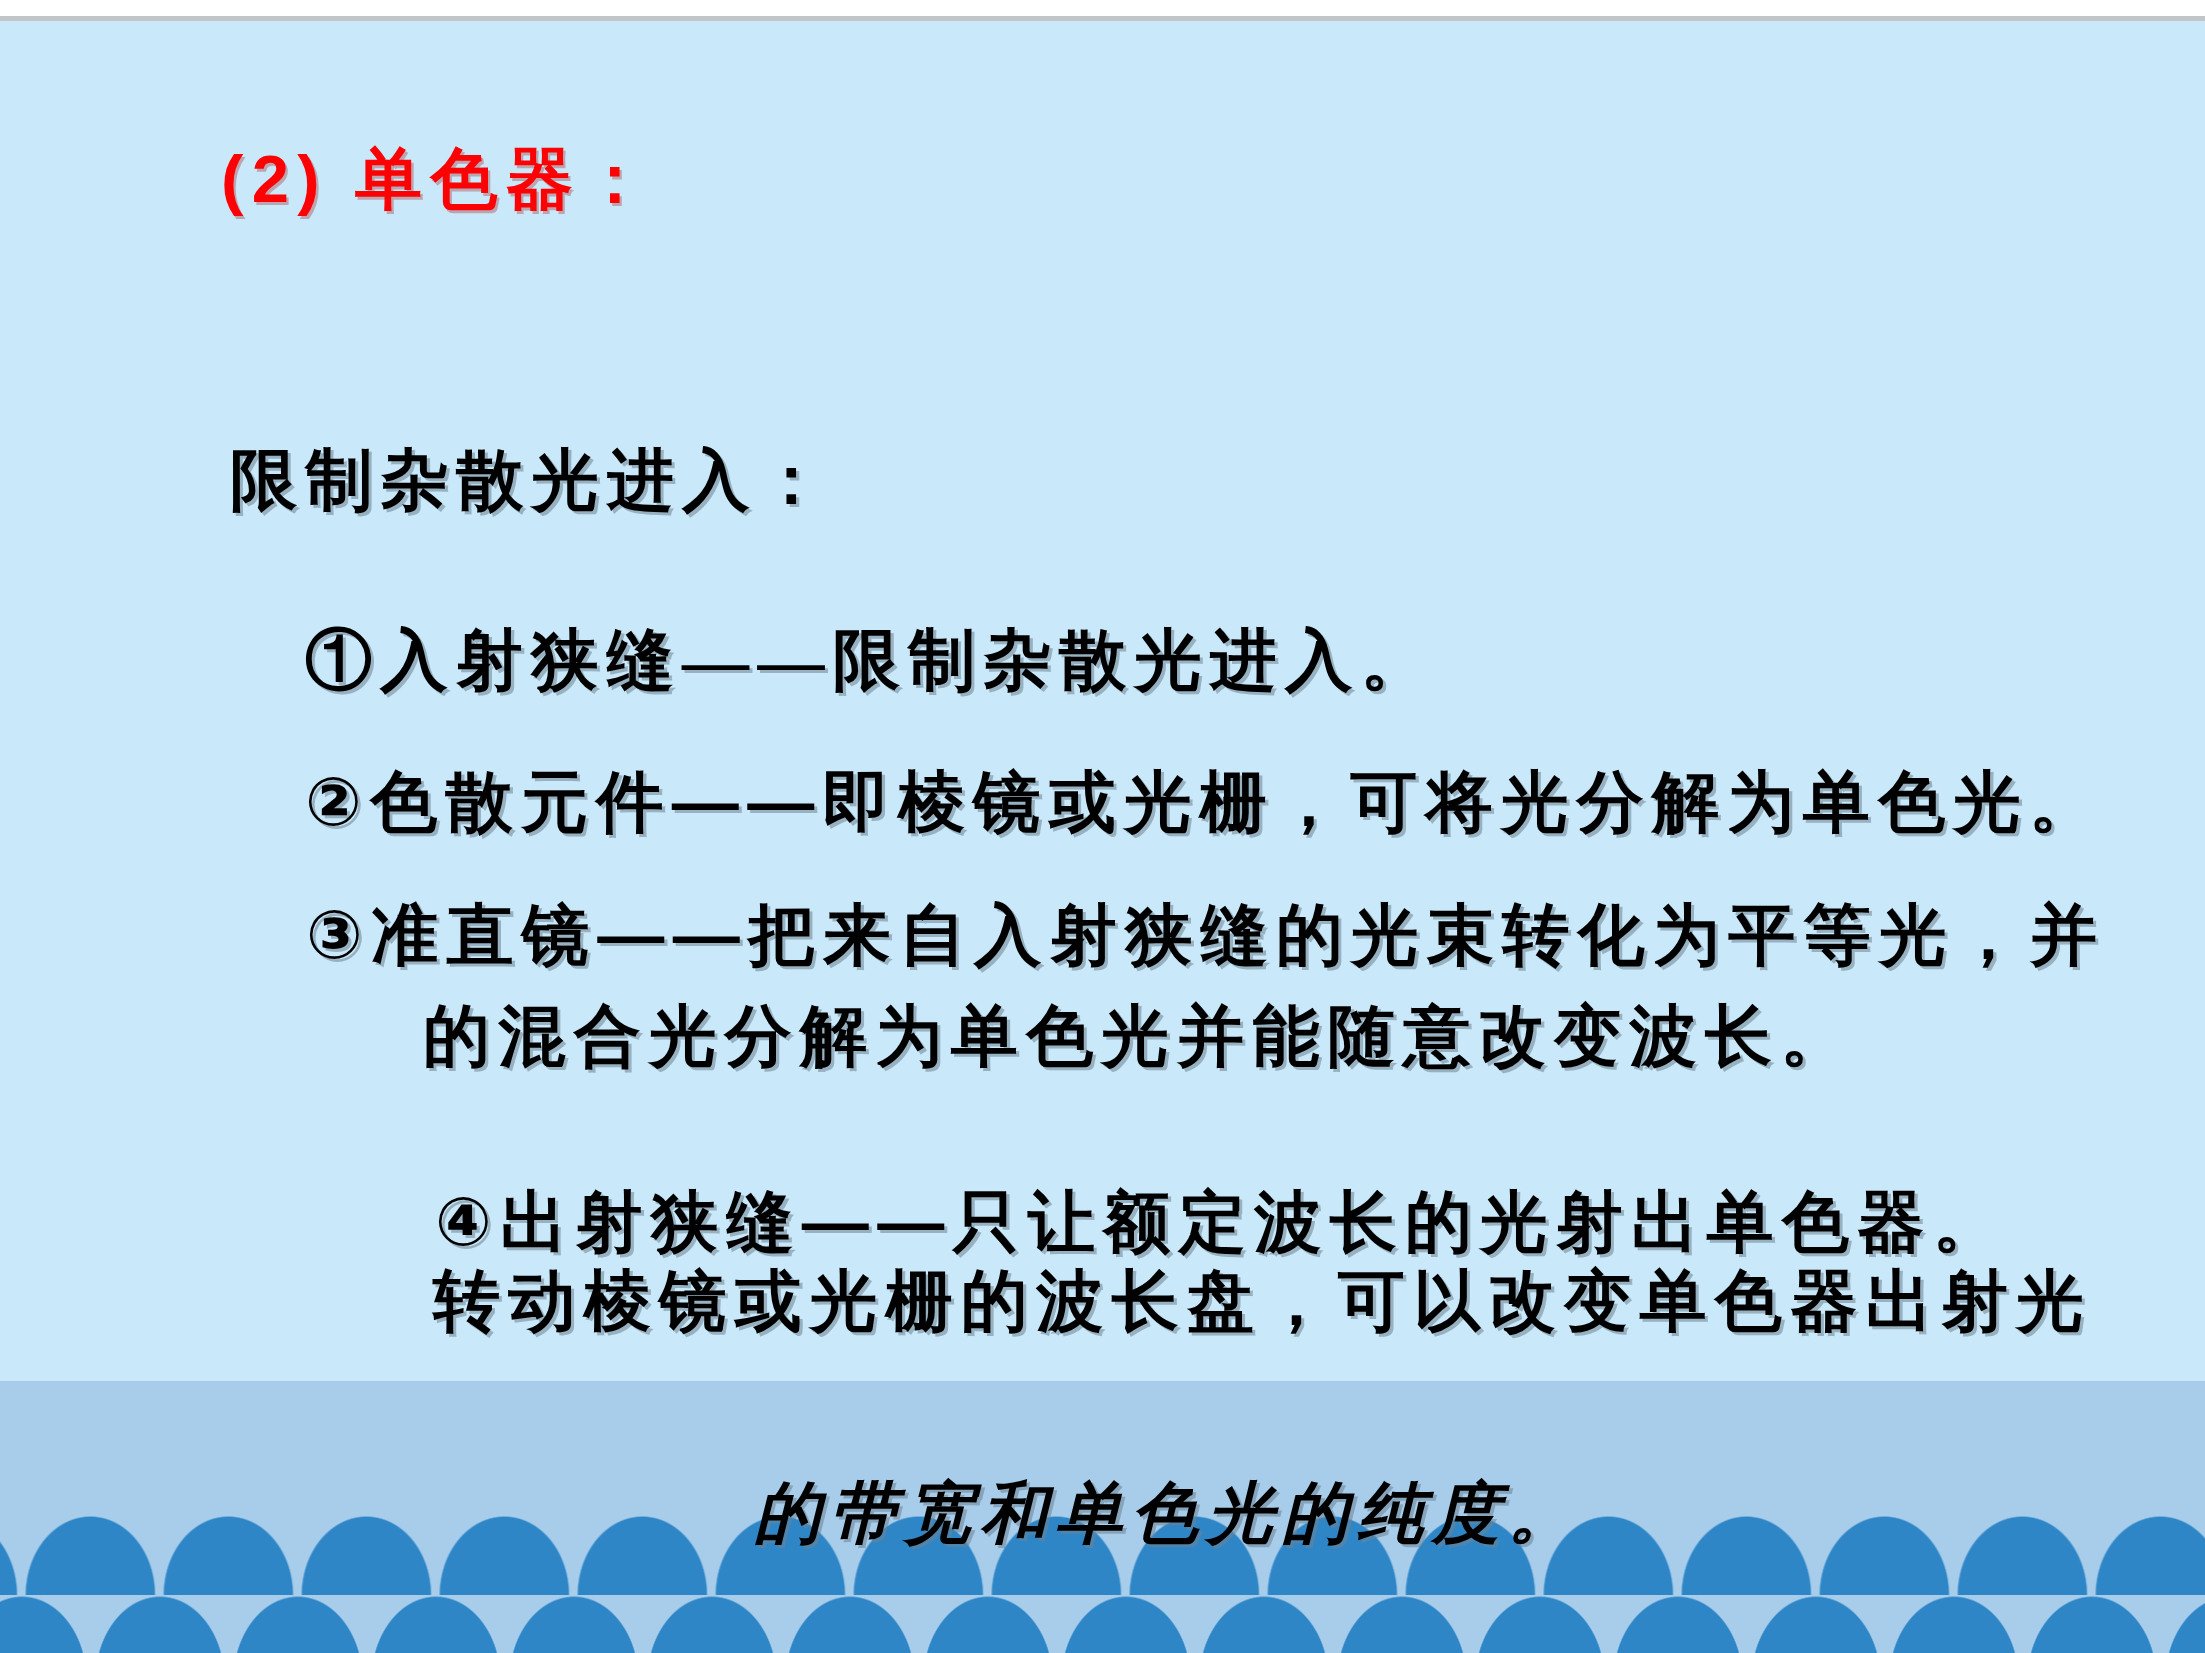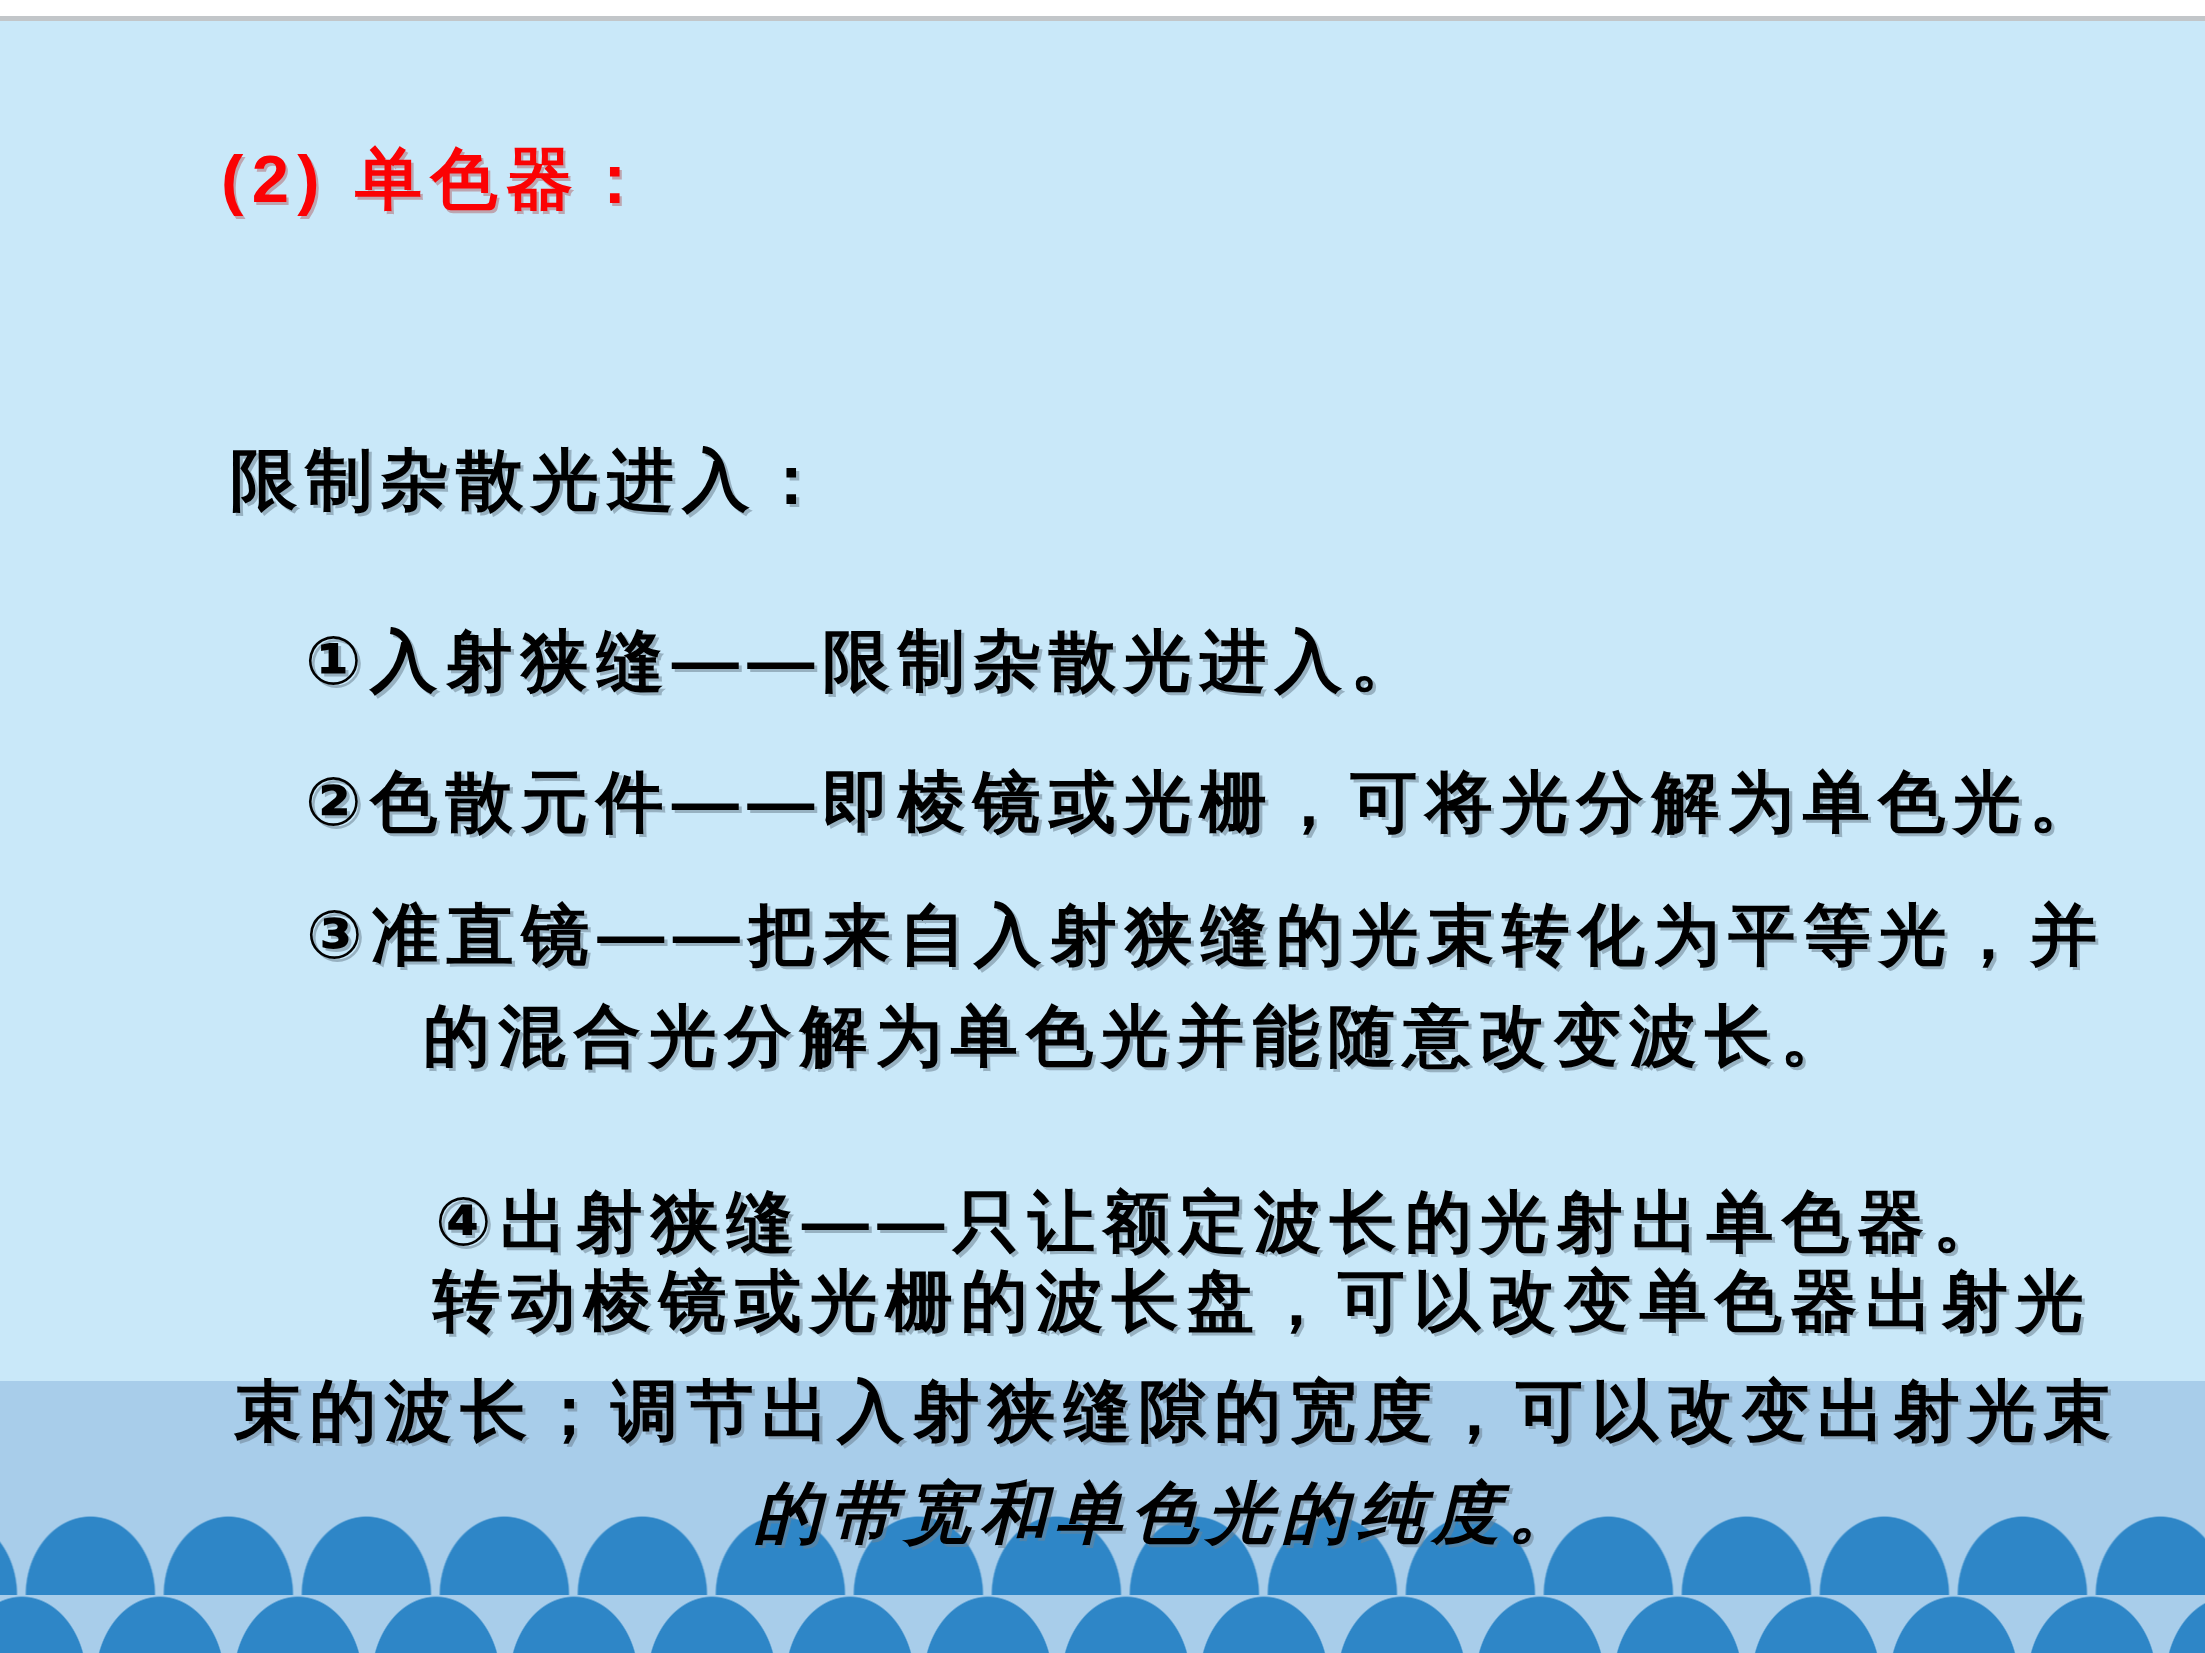--- a/index.html
+++ b/index.html
@@ -56,21 +56,21 @@
     z-index:2;
   }
   .heading{
     left:221px;top:129px;
     color:var(--heading);
     text-shadow:2.3px 3.1px 0 rgba(165,40,40,0.35);
   }
   .body-1{left:230px;top:245px;}
   .body-2{left:230px;top:338px;}
   .body-3{left:230px;top:430px;}
-  .item-1{left:305px;top:611px;}
+  .item-1{left:305px;top:611px;font-family:Liberation Serif, serif;}
   .item-2{left:305px;top:752px;}
   .item-3a{left:306px;top:885px;}
   .item-3b{left:423px;top:986px;}
   .item-4{left:435px;top:1172px;}
   .close-1{left:433px;top:1251px;}
   .close-2{left:234px;top:1361px;}
   .close-3{left:754px;top:1463px;font-style:italic;}
 </style>
 </head>
 <body>
@@ -85,16 +85,15 @@
 
   <div class="txt body-3">限制杂散光进入：</div>
 
   <div class="txt item-1">①入射狭缝——限制杂散光进入。</div>
   <div class="txt item-3a">③准直镜——把来自入射狭缝的光束转化为平等光，并</div>
   <div class="txt item-2">②色散元件——即棱镜或光栅，可将光分解为单色光。</div>
   <div class="txt item-3b">的混合光分解为单色光并能随意改变波长。</div>
   <div class="txt item-4">④出射狭缝——只让额定波长的光射出单色器。</div>
 
   <div class="txt close-1">转动棱镜或光栅的波长盘，可以改变单色器出射光</div>
-  <div class="txt close-2">束的波长；调节出入射狭缝隙的宽度，可以改变出射光束</div>
   <div class="txt close-3">的带宽和单色光的纯度。</div>
 </div>
 
 
 </body></html>

